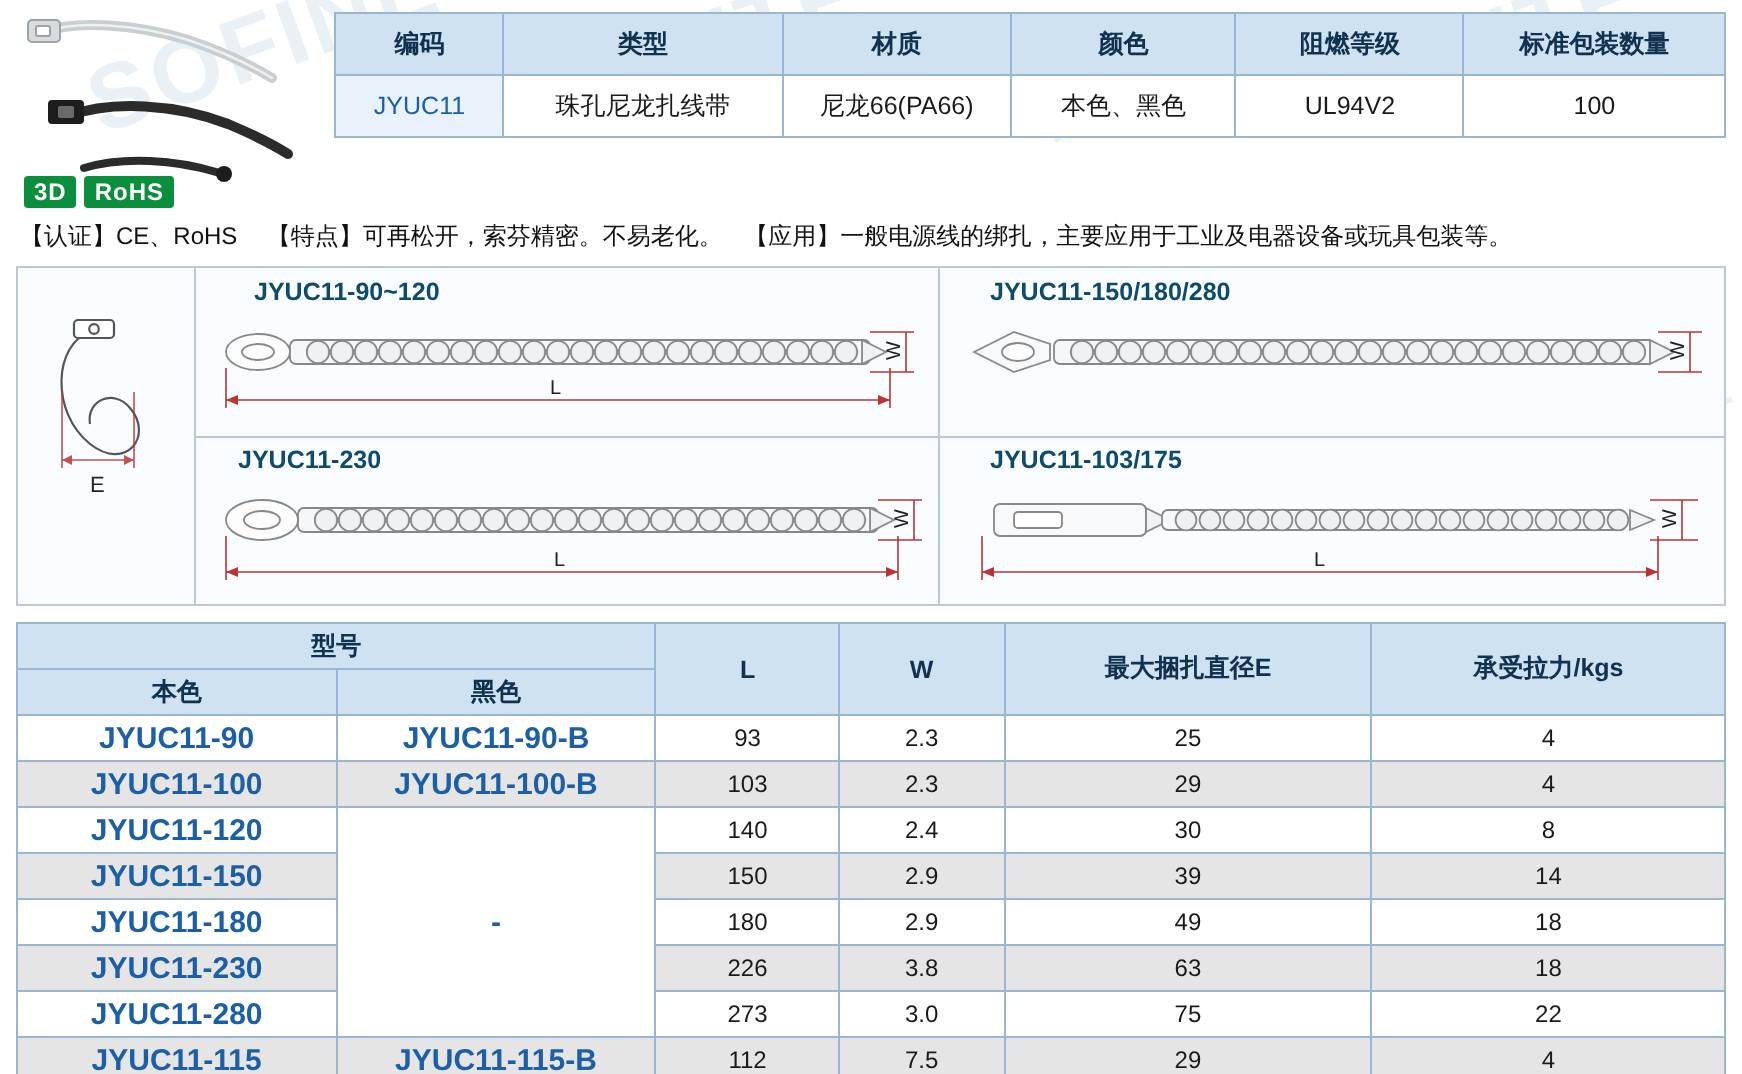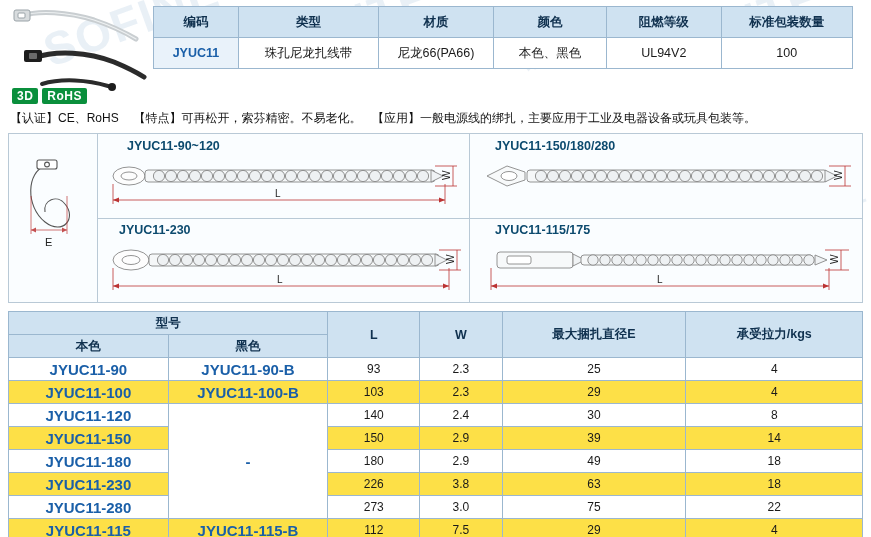--- a/index.html
+++ b/index.html
@@ -68,41 +68,42 @@
     color: #fff;
     font-weight: bold;
     font-size: 12px;
     padding: 1px 5px;
     border-radius: 2px;
     letter-spacing: 0.5px;
   }
 
   table.spec {
     border-collapse: collapse;
+    margin-left: 14px;
     width: 700px;
   }
   table.spec th, table.spec td {
     border: 1px solid #9bb7cf;
     text-align: center;
     font-size: 12.5px;
     height: 26px;
     padding: 2px 4px;
   }
   table.spec th {
     background: #cfe2f1;
     font-weight: bold;
     color: #10314f;
   }
   table.spec td {
     background: #ffffff;
   }
   table.spec td.code {
     background: #e9f2fa;
     color: #1a5fa8;
-    font-weight: bold;
+    font-weight: normal;
   }
 
   .notes {
     padding: 6px 10px 6px 10px;
     font-size: 12px;
     color: #111;
     position: relative;
     z-index: 2;
   }
 
@@ -158,21 +159,21 @@
     font-size: 12.5px;
   }
   table.data td.model {
     color: #1a5fa8;
     font-weight: bold;
     font-size: 15px;
   }
   table.data tr.alt td { background: #eef5fb; }
   table.data tr td { background: #ffffff; }
   table.data tr.alt td.model, table.data tr td.model { }
-  table.data tr.alt td { background: #fde047; }
+  table.data tr.alt td { background: #e5e5e5; }
 </style>
 </head>
 <body>
 
 <div class="wm" style="left:40px;top:-6px;">SOFINE</div>
 <div class="wm" style="left:300px;top:-10px;">CNTE</div>
 <div class="wm" style="left:690px;top:-10px;">CNTE</div>
 <div class="wm cn" style="left:520px;top:30px;">索芬精密</div>
 <div class="wm small" style="left:20px;top:170px;">SOFINE</div>
 <div class="wm cn" style="left:330px;top:195px;">索菲精密</div>
@@ -245,21 +246,21 @@
 <div class="drawings">
 
   <div class="vline" style="left:88px;"></div>
   <div class="vline" style="left:460px;"></div>
   <div class="hline-split" style="left:88px;width:372px;top:84px;"></div>
   <div class="hline-split" style="left:460px;width:393px;top:84px;"></div>
 
   <div class="dlabel" style="left:118px;top:5px;">JYUC11-90~120</div>
   <div class="dlabel" style="left:486px;top:5px;">JYUC11-150/180/280</div>
   <div class="dlabel" style="left:110px;top:89px;">JYUC11-230</div>
-  <div class="dlabel" style="left:486px;top:89px;">JYUC11-115/175</div>
+  <div class="dlabel" style="left:486px;top:89px;">JYUC11-103/175</div>
 
   <svg class="art" style="left:6px;top:22px;" width="82" height="120" viewBox="0 0 82 120">
     <g stroke="#555" fill="none" stroke-width="1.1">
       <path d="M30,10 C12,16 10,50 30,66 C48,80 62,62 50,48 C42,38 28,44 30,56"></path>
       <rect x="22" y="4" width="20" height="9" rx="2" fill="#fff" stroke="#555"></rect>
       <circle cx="32" cy="8.5" r="2.4" fill="#fff" stroke="#555"></circle>
     </g>
     <g stroke="#c06" stroke-width="0.8" opacity="0.85">
       <path d="M16,40 L16,78" stroke="#b33"></path>
       <path d="M52,40 L52,78" stroke="#b33"></path>

